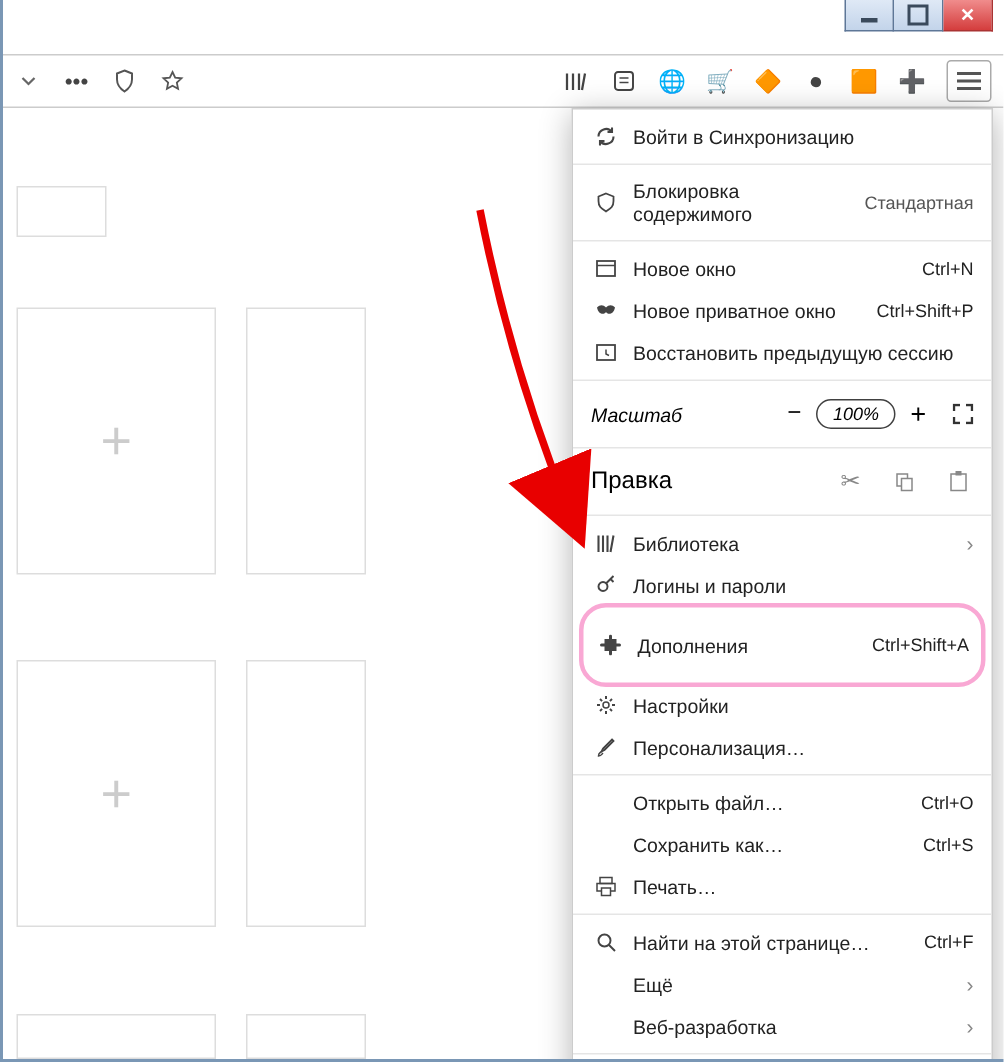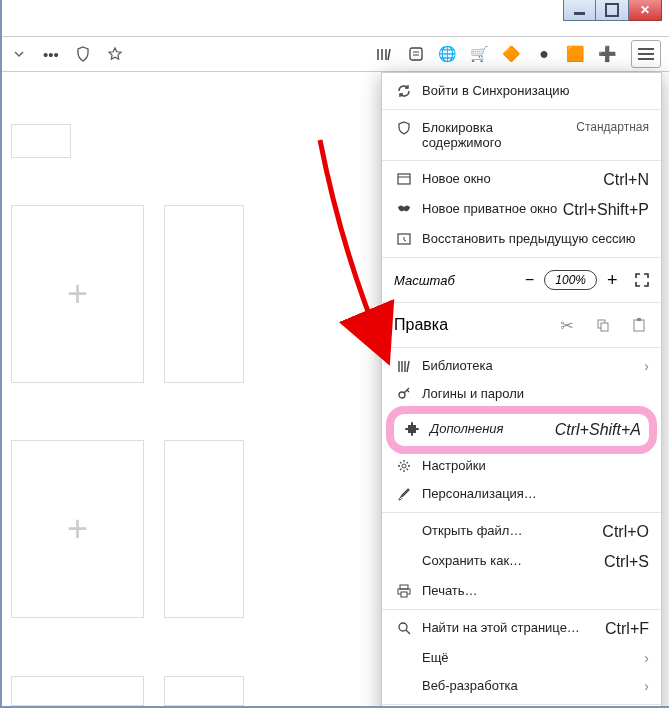--- a/index.html
+++ b/index.html
@@ -19,34 +19,34 @@
   .ticon{width:18px;height:18px;display:flex;align-items:center;justify-content:center;font-size:15px;color:#444;}
   .hamburger{width:30px;height:28px;border:1px solid #aaa;border-radius:3px;display:flex;flex-direction:column;justify-content:center;align-items:center;gap:3px;padding:4px;}
   .hamburger span{display:block;width:16px;height:2px;background:#555;}
   .tile{width:133px;height:178px;border:1px solid #ddd;display:flex;align-items:center;justify-content:center;font-size:36px;color:#ccc;font-weight:300;}
   .row2{position:absolute;top:205px;display:flex;gap:20px;left:9px;}
   .row3{position:absolute;top:440px;display:flex;gap:20px;left:9px;}
   .row4{position:absolute;top:676px;display:flex;gap:20px;left:9px;}
   
   .menu{position:absolute;top:72px;right:7px;width:281px;background:#fff;border:1px solid #ccc;box-shadow:0 4px 20px rgba(0,0,0,.3);z-index:45;padding:4px 0;}
   .msep{height:1px;background:#e5e5e5;margin:4px 0;}
-  .mrow{display:flex;align-items:flex-start;padding:6px 12px;font-size:13px;color:#222;cursor:default;position:relative;}
+  .mrow{display:flex;align-items:center;padding:6px 12px;font-size:13px;color:#222;cursor:default;position:relative;}
   .mrow .micon{width:20px;height:16px;display:inline-flex;align-items:center;justify-content:center;margin-right:8px;color:#555;flex-shrink:0;}
   .mrow .mlabel{flex:1;}
-  .mrow .mshort{font-size:16px;color:#222;}
+  .mrow .mshort{font-size:12px;color:#222;}
   .mrow .marrow{font-size:14px;color:#888;}
   .mrow .mside{font-size:12px;color:#555;margin-left:28px;}
   .zoom-row{display:flex;align-items:center;padding:6px 4px 6px 12px;font-style:italic;}
   .zoom-row .mlabel{flex:1;font-size:13px;}
   .zbtn{width:30px;height:24px;display:flex;align-items:center;justify-content:center;cursor:default;}
   .zpill{padding:2px 10px;border:1px solid #404040;border-radius:12px;font-size:12px;}
   .edit-row{display:flex;align-items:center;padding:6px 4px 6px 12px;}
   .edit-row .mlabel{flex:1;font-size:16px;}
   .ebtn{width:36px;height:24px;display:flex;align-items:center;justify-content:center;color:#888;}
-  .highlight{border:8px solid #f9a8d4;border-radius:18px;margin:-2px 4px; padding:7px 8px;font-style:italic;}
+  .highlight{border:3px solid #f9a8d4;border-radius:18px;margin:-2px 4px; padding:17px 8px;}
   
   .arrow-svg{position:absolute;top:132px;left:310px;z-index:46;pointer-events:none;}
 </style>
 </head>
 <body>
 
 <div class="win-buttons">
   <div class="win-btn min"></div>
   <div class="win-btn max"></div>
   <div class="win-btn close"></div>

